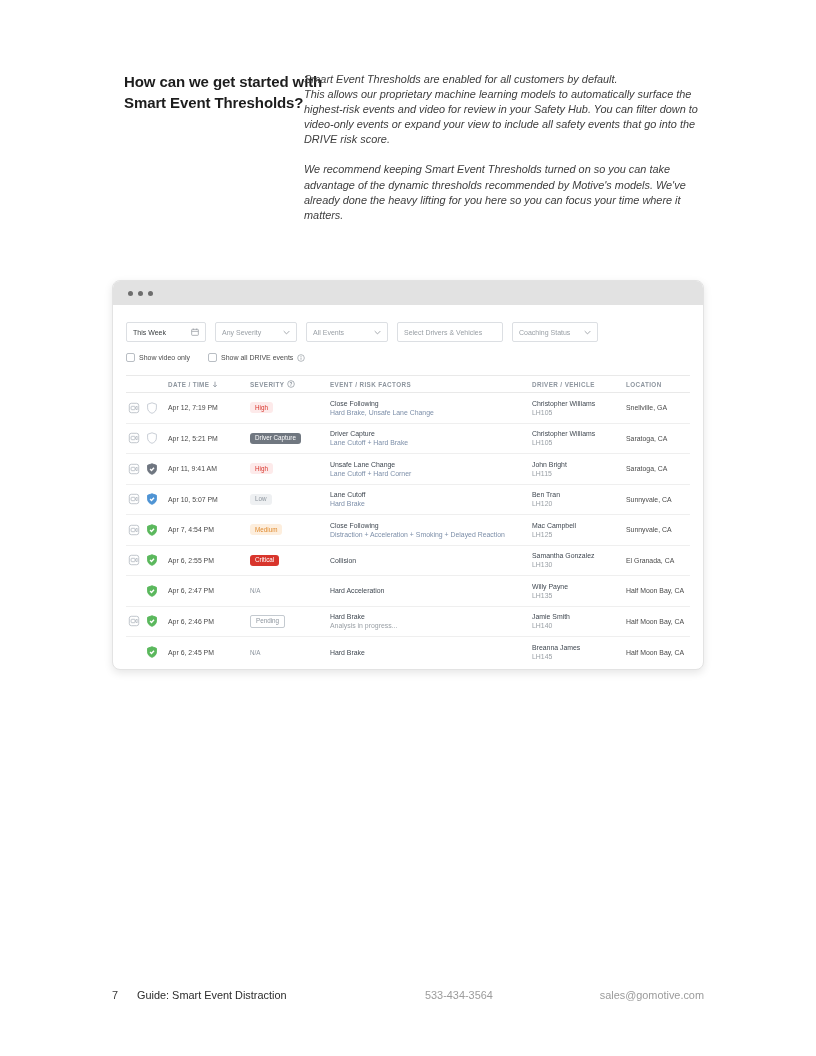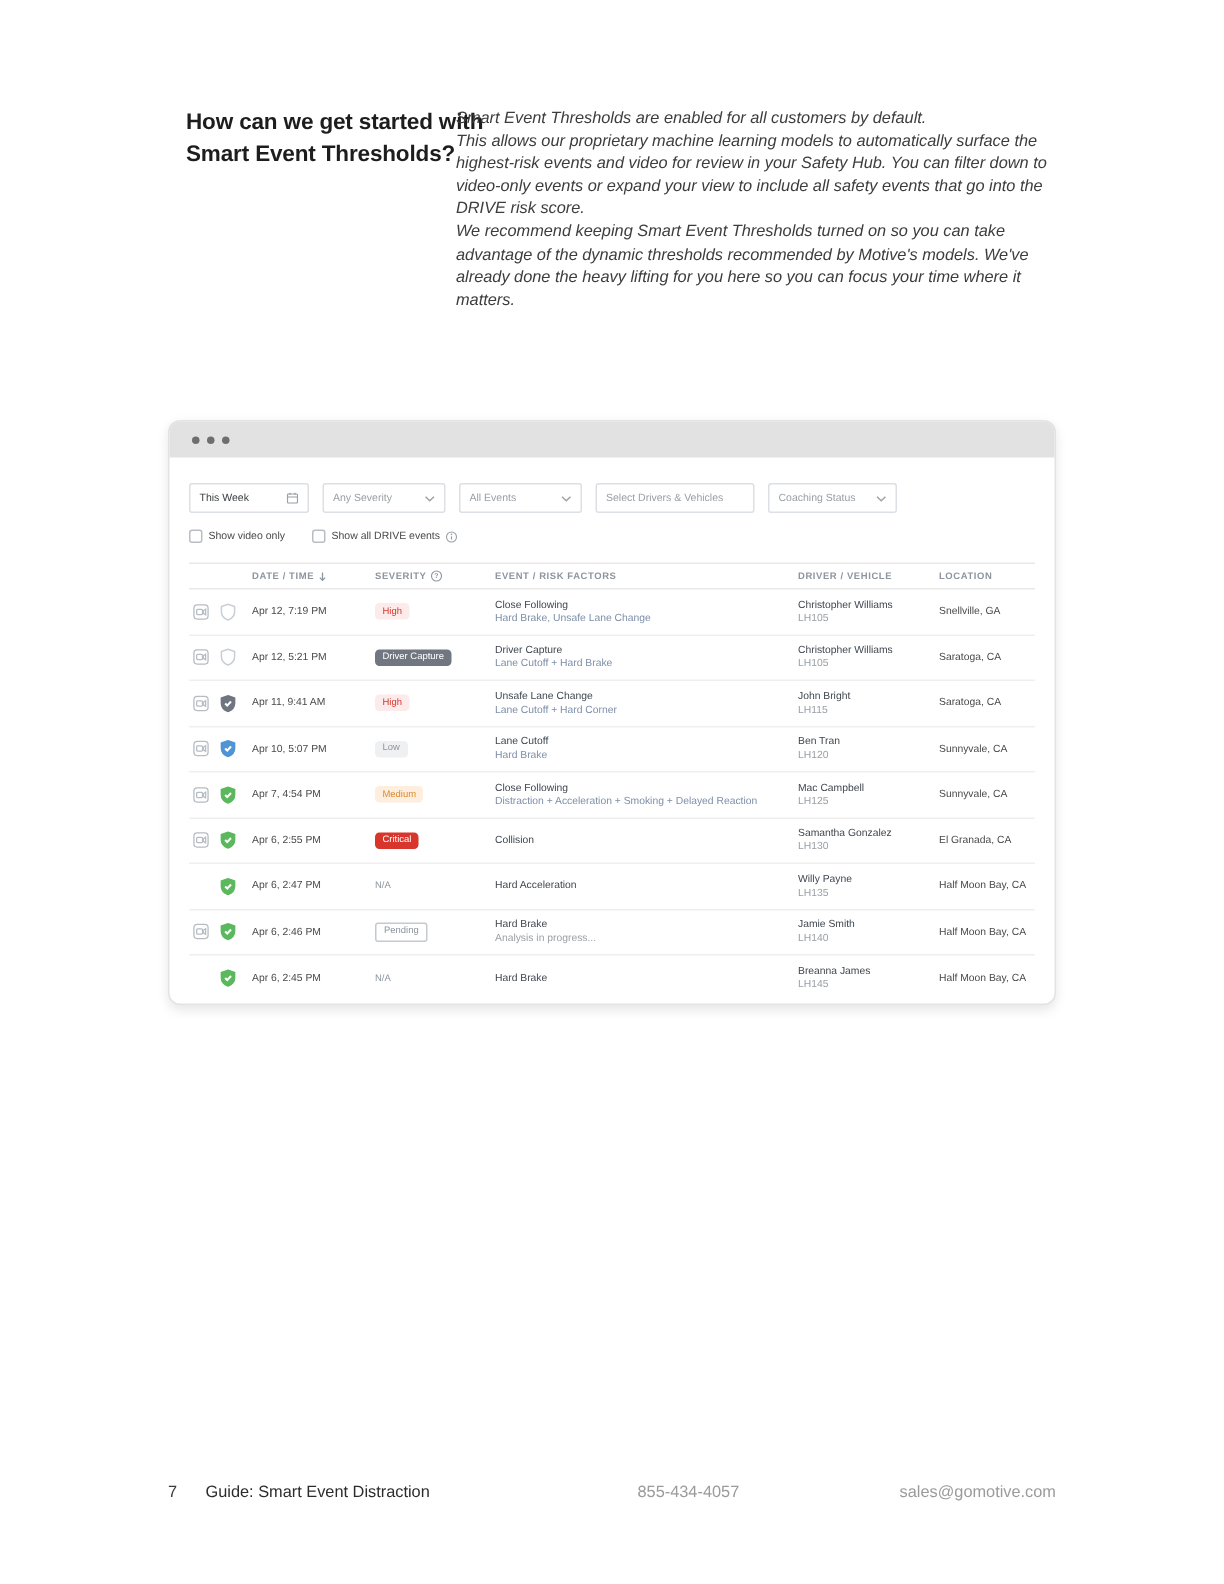--- a/index.html
+++ b/index.html
@@ -11,21 +11,21 @@
 
   
   .doc-heading {
     position:absolute; left:124px; top:71px; width:210px;
     font-size:15px; font-weight:bold; line-height:21px; color:#1d1d1d;
     white-space:pre-line; letter-spacing:-0.1px;
   }
   .doc-body { position:absolute; left:304px; top:72px; width:394px;
     font-size:10.9px; line-height:15.1px; color:#3d3d3d;font-style:italic; }
   .doc-body p { white-space:pre-line; }
-  .doc-body p + p { }
+  .doc-body p + p { margin-top:15px; }
 
   
   .browser-card {
     position:absolute; left:112px; top:280px; width:592px; height:390px;
     background:#fff; border:1px solid #e3e3e3; border-radius:8px;
     box-shadow:0 3px 8px rgba(0,0,0,0.10);
   }
   .titlebar {
     height:24px; background:#e2e2e2; border-radius:7px 7px 0 0;
     display:flex; align-items:center; padding-left:15px; gap:5px;
@@ -477,16 +477,16 @@
     <div class="loc-cell">Half Moon Bay, CA</div>
   </div>
 </div>
       </div>
     </div>
   </div>
 
   <div class="doc-footer">
     <span class="footer-num">7</span>
     <span class="footer-title">Guide: Smart Event Distraction</span>
-    <span class="footer-phone">855-434-4057</span>
+    <span class="footer-phone">533-434-3564</span>
     <span class="footer-email">sales@gomotive.com</span>
   </div>
 </div>
 
 </body></html>

